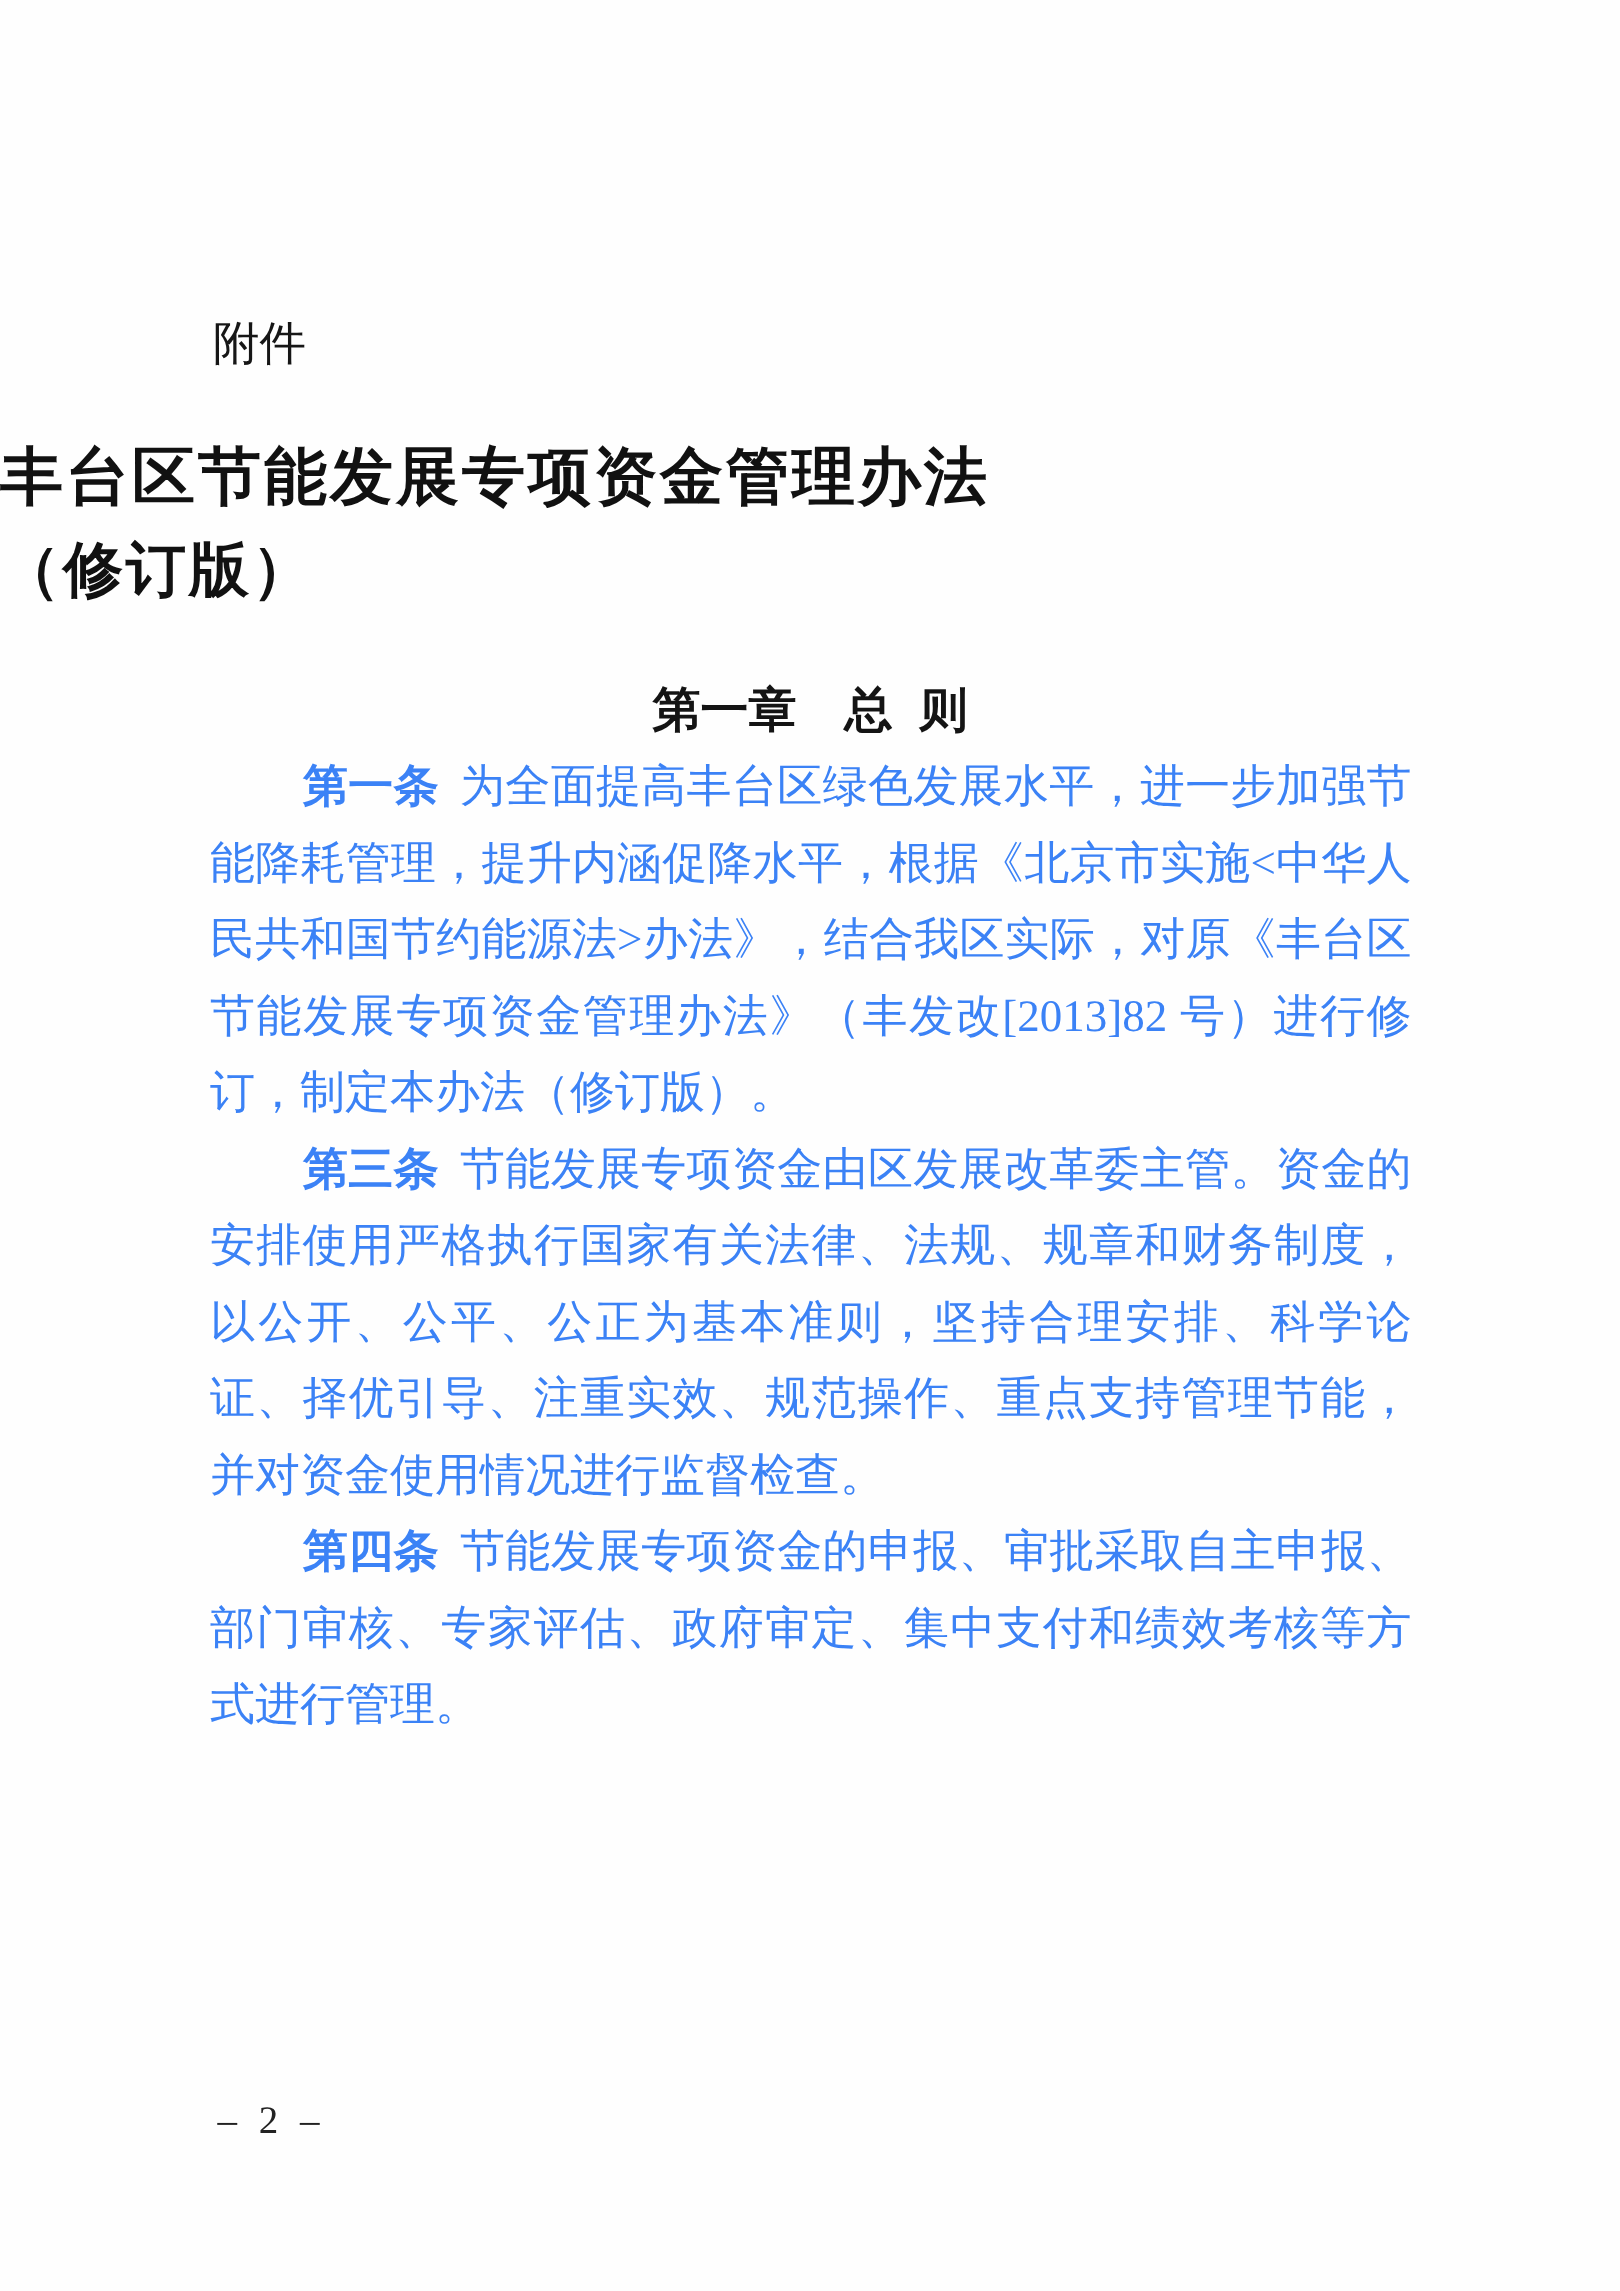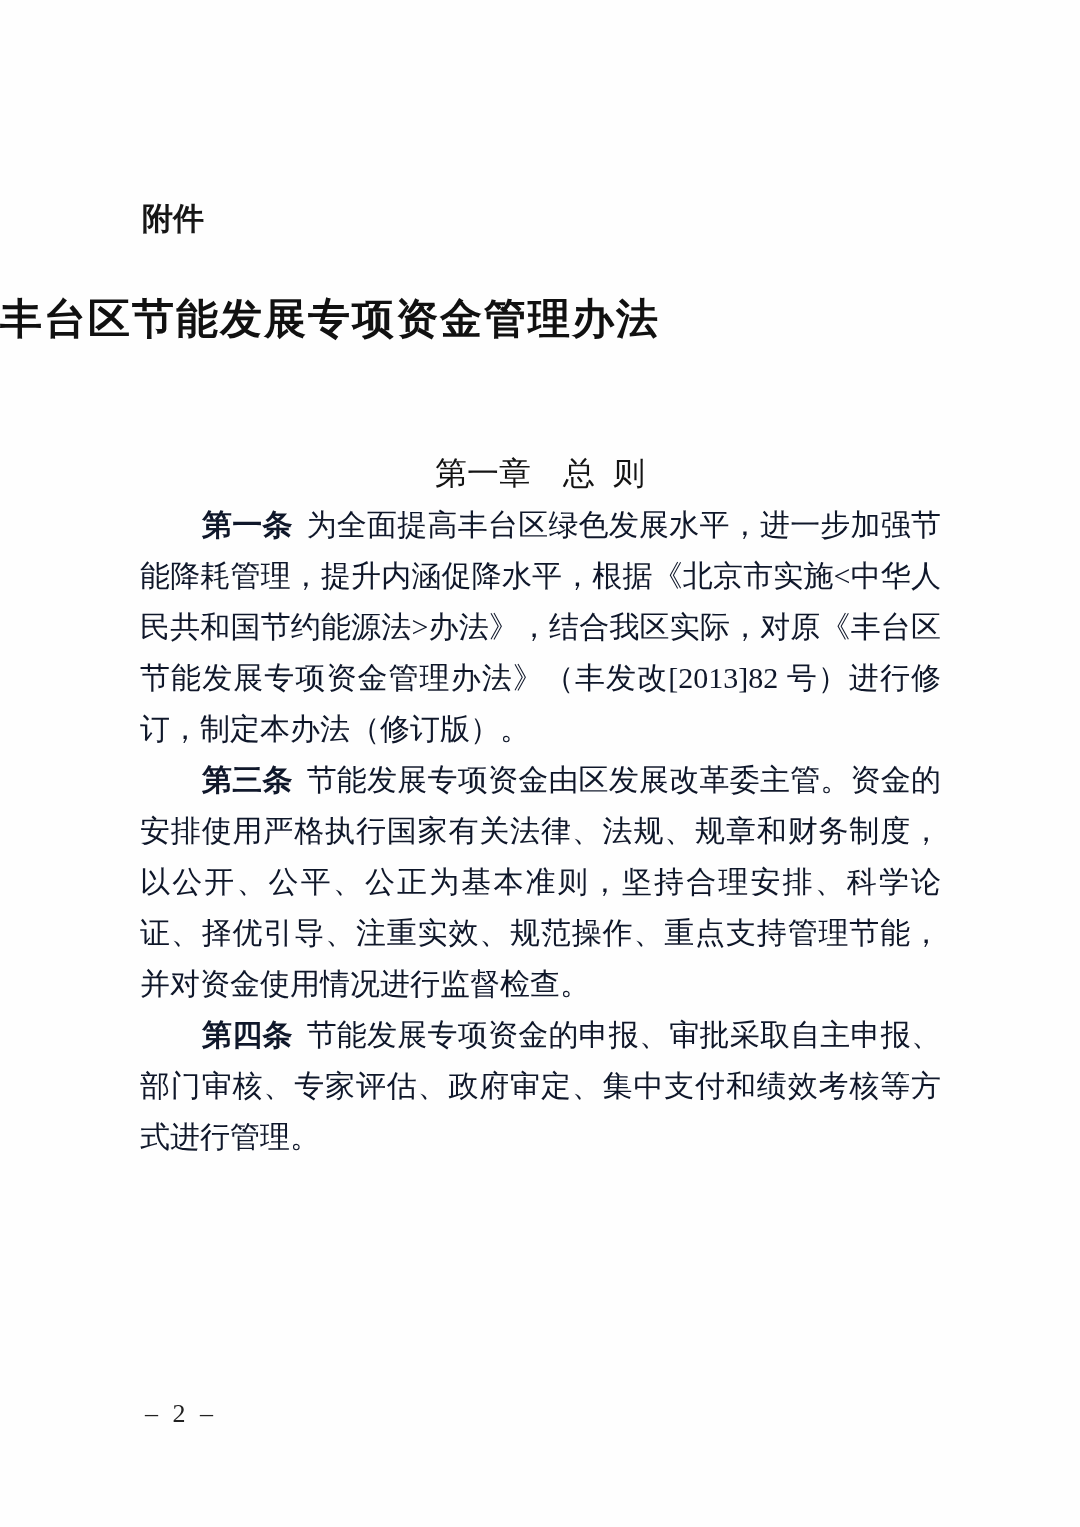--- a/index.html
+++ b/index.html
@@ -13,23 +13,23 @@
     height: 1527px;
     margin: 0 auto;
     background: #fefefe;
     color: #1d1d1d;
     font-family: "Liberation Serif", "DejaVu Serif", serif;
     overflow: hidden;
   }
   .attachment-label {
     position: absolute;
     left: 142px;
-    top: 198px;
+    top: 208px;
     font-size: 31px;
-    font-weight: 700;
+    font-weight: 400;
     font-family: "Liberation Sans", "DejaVu Sans", sans-serif;
     color: #161616;
   }
   .doc-title {
     position: absolute;
     left: 0;
     top: 288px;
     width: 100%;
     text-align: left;
     font-weight: 700;
@@ -47,34 +47,34 @@
     line-height: 60px;
     letter-spacing: 2px;
   }
   .chapter-heading {
     position: absolute;
     left: 0;
     top: 452px;
     width: 100%;
     text-align: center;
     font-size: 32px;
-    font-weight: 400;
+    font-weight: 700;
     color: #141414;
     white-space: pre;
     word-spacing: 10px;
   }
   .body-text {
     position: absolute;
     left: 140px;
     top: 499px;
     width: 801px;
     font-size: 30px;
     line-height: 51px;
     text-align: justify;
-    color: #0f172a;
+    color: #3b82f6;
   }
   .body-text p {
     margin: 0;
     padding: 0;
     text-indent: 62px;
   }
   .article-label {
     font-weight: 700;
     margin-right: 14px;
   }
@@ -90,20 +90,21 @@
 </style>
 </head>
 <body>
 
 <div class="page">
 
   <div class="attachment-label">附件</div>
 
   <div class="doc-title">
     <span class="title-line1">丰台区节能发展专项资金管理办法</span>
+    <span class="title-line2">（修订版）</span>
   </div>
 
   <div class="chapter-heading">第一章　总 则</div>
 
   <div class="body-text">
     <p>
       <span class="article-label">第一条</span><span>为全面提高丰台区绿色发展水平，进一步加强节能降耗管理，提升内涵促降水平，根据《北京市实施&lt;中华人民共和国节约能源法&gt;办法》，结合我区实际，对原《丰台区节能发展专项资金管理办法》（丰发改[2013]82 号）进行修订，制定本办法（修订版）。</span>
     </p>
     <p>
       <span class="article-label">第三条</span><span>节能发展专项资金由区发展改革委主管。资金的安排使用严格执行国家有关法律、法规、规章和财务制度，以公开、公平、公正为基本准则，坚持合理安排、科学论证、择优引导、注重实效、规范操作、重点支持管理节能，并对资金使用情况进行监督检查。</span>

